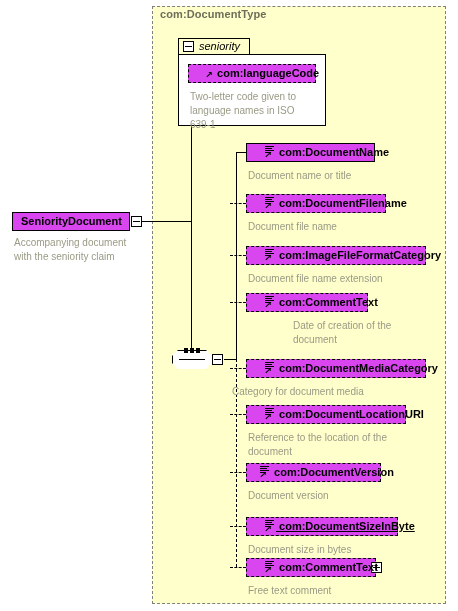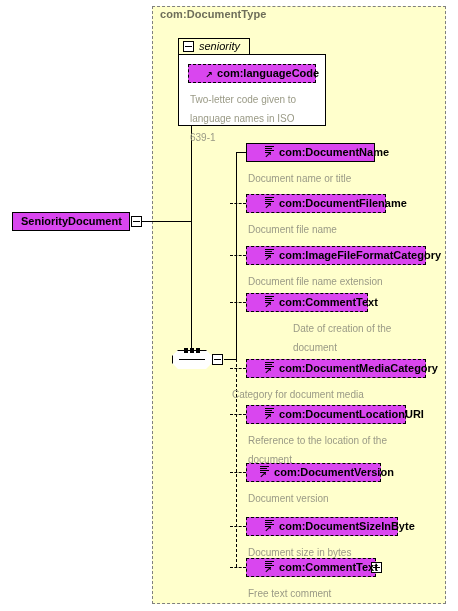--- a/index.html
+++ b/index.html
@@ -63,21 +63,21 @@
   }
   .sq:before{
     content:"";position:absolute;left:1px;top:4px;width:7px;height:1px;background:#000;
   }
   .sq.plus:after{
     content:"";position:absolute;left:4px;top:1px;width:1px;height:7px;background:#000;
   }
 
   
   .desc{
-    position:absolute;font-size:10px;color:#9a9a86;line-height:19px;
+    position:absolute;font-size:10px;color:#9a9a86;line-height:14px;
     white-space:pre-line;
   }
 
   
   .hl{position:absolute;height:0;border-top:1px solid #000;}
   .vl{position:absolute;width:0;border-left:1px solid #000;}
   .hl.dash{border-top:1px dashed #000;}
   .vl.dash{border-left:1px dashed #000;}
 
   
@@ -116,20 +116,22 @@
 <div id="canvas">
 
   <div class="ctype"></div>
   <div class="ctype-title">com:DocumentType</div>
 
   <div class="box solid" style="left:12px;top:212px;width:118px;padding-left:8px;">
     <span class="shadow"></span>
     <span class="lbl">SeniorityDocument</span>
   </div>
   <div class="sq" style="left:131px;top:216px;"></div>
+  <div class="desc" style="left:14px;top:236px;width:130px;">Accompanying document
+with the seniority claim</div>
 
   <div class="hl" style="left:142px;top:221px;width:50px;"></div>
 
   <div class="vl" style="left:191px;top:103px;height:257px;"></div>
 
   <div class="hl" style="left:191px;top:103px;width:0px;"></div>
 
   <div class="hl" style="left:191px;top:359px;width:2px;"></div>
 
   <div class="attr-tab">
@@ -230,21 +232,21 @@
   <div class="box dashed" style="left:246px;top:463px;width:135px;padding-left:10px;">
     <span class="shadow"></span>
     <span class="eicon">
       <i></i><i></i><i></i><i></i><span class="arr"></span>
     </span>
     <span class="lbl">com:DocumentVersion</span>
   </div>
   <div class="desc" style="left:248px;top:489px;width:170px;">Document version</div>
 
   <div class="hl dash" style="left:230px;top:526px;width:16px;"></div>
-  <div class="box dashed" style="left:246px;top:517px;width:152px;padding-left:15px;">
+  <div class="box dashed" style="left:246px;top:517px;width:152px;padding-left:15px;text-decoration:underline;">
     <span class="shadow"></span>
     <span class="eicon">
       <i></i><i></i><i></i><i></i><span class="arr"></span>
     </span>
     <span class="lbl">com:DocumentSizeInByte</span>
   </div>
   <div class="desc" style="left:248px;top:543px;width:175px;">Document size in bytes</div>
 
   <div class="hl dash" style="left:230px;top:567px;width:16px;"></div>
   <div class="box dashed" style="left:246px;top:558px;width:130px;padding-left:15px;">

